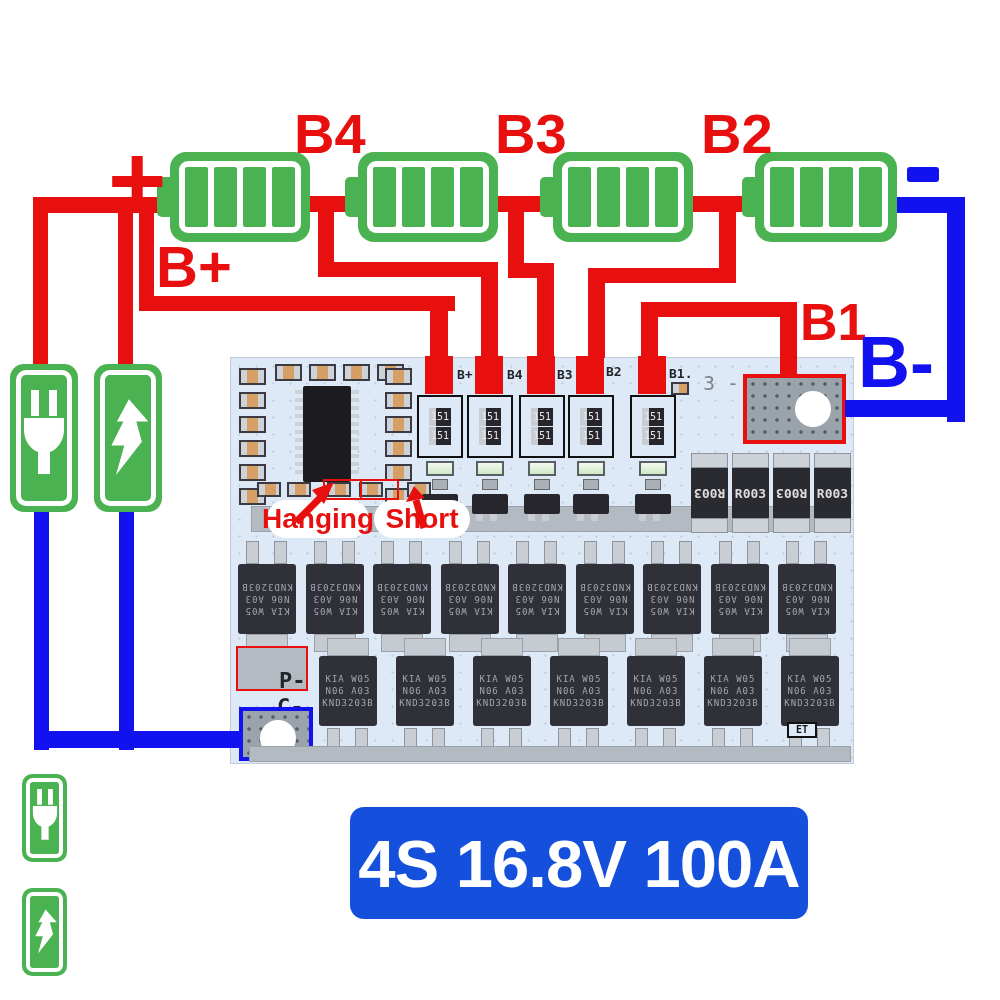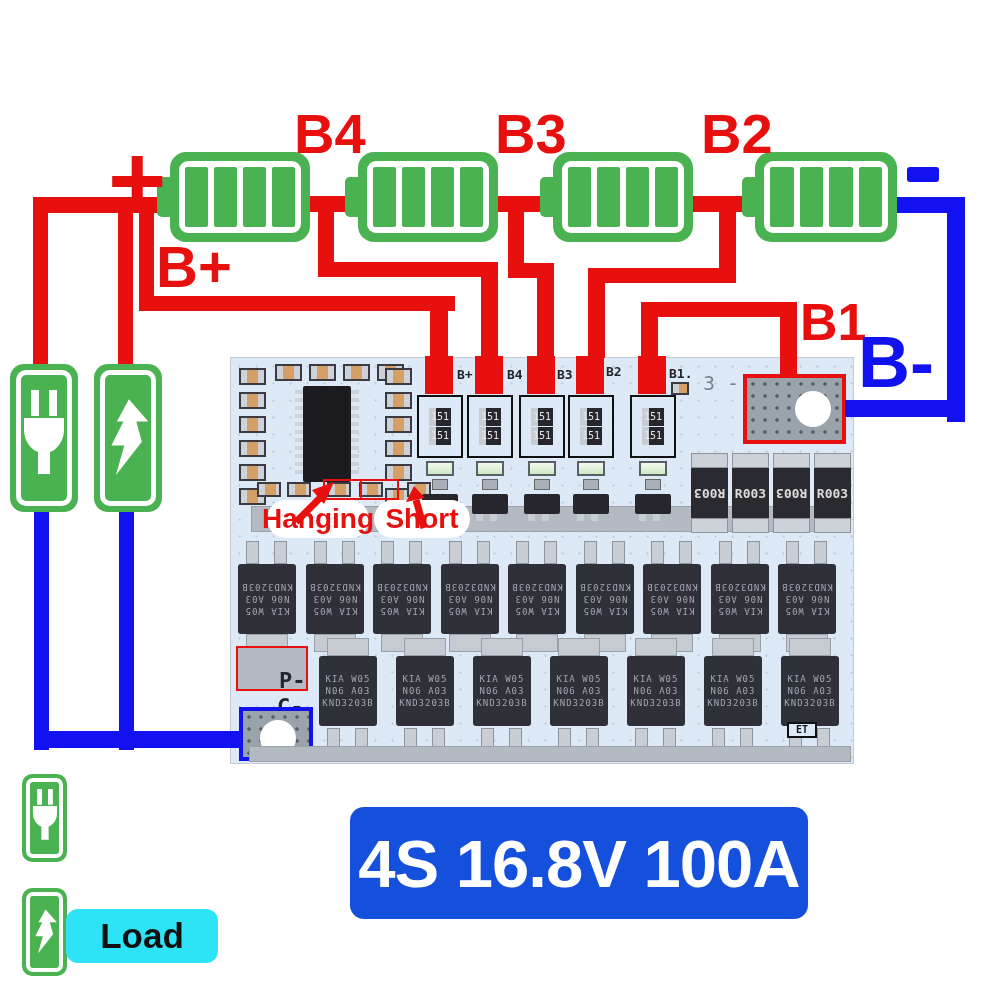--- a/index.html
+++ b/index.html
@@ -497,21 +497,18 @@
     <svg width="28" height="58" viewBox="0 0 44 96">
         <path d="M9 0h8v26H9zM27 0h8v26h-8zM2 28h40v12c0 12-8 20-14 22v22h-12V62C10 60 2 52 2 40z" fill="#fff"></path>
       </svg>
   </div>
   <div class="conn" style="left:22px;top:888px;width:45px;height:88px;border-radius:10px">
     <div class="inner" style="inset:4px;border-width:4px;border-radius:7px"></div>
     <svg width="28" height="46" viewBox="0 0 52 84">
         <polygon points="27,0 48,24 35,24 41,46 13,82 22,50 8,50 21,24 14,24" fill="#fff"></polygon>
       </svg>
   </div>
-  <div class="cpill" style="left:66px;top:909px;width:152px;height:54px;font-size:35px">
-      <span>Load</span>
-    </div>
 
   <div id="badge">
       <span>4S 16.8V 100A</span>
     </div>
 
 </div>
 
 </body></html>

